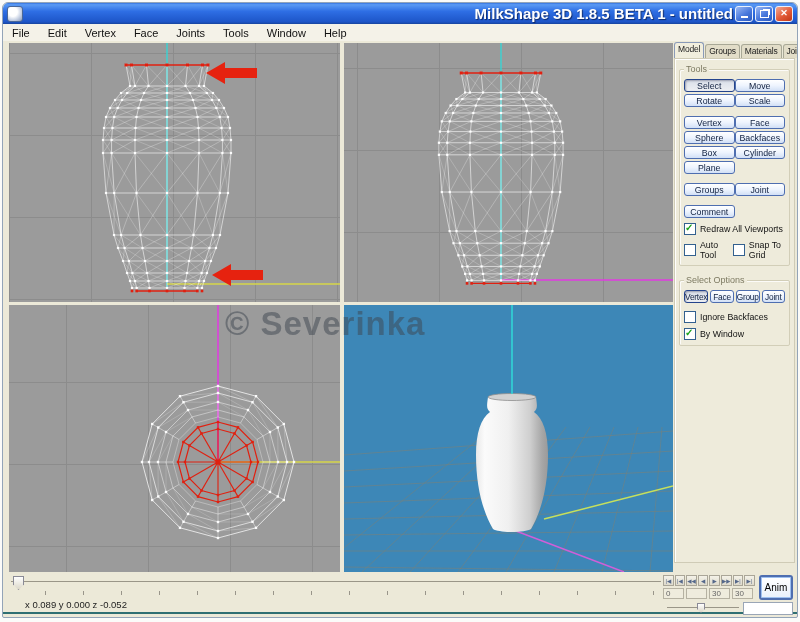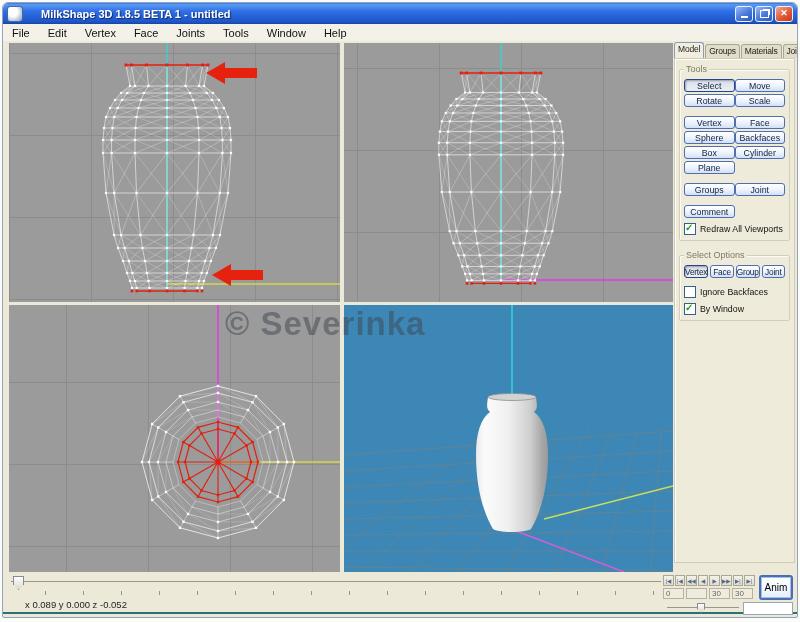--- a/index.html
+++ b/index.html
@@ -1,21 +1,21 @@
 <!DOCTYPE html>
 <html><head>
 <meta charset="utf-8">
 <style>
   html,body{margin:0;padding:0;}
   body{width:800px;height:622px;background:#fbfbf9;font-family:"Liberation Sans",sans-serif;position:relative;overflow:hidden;}
   .window{position:absolute;left:2px;top:2px;width:794px;height:614px;background:#ece9d8;border:1px solid #93a4b8;border-radius:6px 6px 2px 2px;overflow:hidden;}
   
   .titlebar{height:21px;background:linear-gradient(180deg,#3574e0 0%,#5a9af4 8%,#2e6ee4 40%,#1d55c8 90%,#17449c 100%);border-radius:5px 5px 0 0;display:flex;align-items:center;padding:0 4px;}
   .app-icon{width:14px;height:14px;border-radius:3px;background:radial-gradient(circle at 35% 35%,#ffffff 0 35%,#cfd8e8 60%,#8898b8 100%);border:1px solid #4a6898;flex:none;}
-  .title-text{color:#fff;font-weight:bold;font-size:11px;margin-left:18px;flex:1;text-shadow:1px 1px 1px rgba(0,0,20,.55);white-space:nowrap;}
+  .title-text{color:#fff;font-weight:bold;font-size:15px;margin-left:18px;flex:1;text-shadow:1px 1px 1px rgba(0,0,20,.55);white-space:nowrap;text-align:right;}
   .win-btn{width:18px;height:16px;border-radius:3px;margin-left:2px;border:1px solid #e8f0fc;box-sizing:border-box;display:flex;align-items:center;justify-content:center;color:#fff;font-size:9px;line-height:1;}
   .wb-blue{background:linear-gradient(145deg,#9ab8f4 0%,#4878dc 55%,#2858c0 100%);}
   .wb-red{background:linear-gradient(145deg,#f4a890 0%,#e25a38 55%,#c03818 100%);font-weight:bold;}
   .wb-glyph{display:block;}
   .min-glyph{width:7px;height:2px;background:#fff;margin-top:7px;}
   .res-glyph{width:7px;height:6px;border:1px solid #fff;box-shadow:2px -2px 0 -1px #fff;}
   
   .menubar{height:17px;background:#f4f2e8;border-bottom:1px solid #d6d2c0;display:flex;align-items:center;font-size:11px;color:#111;}
   .menu-item{padding:1px 9px;}
   
@@ -1166,20 +1166,30 @@
             <div class="xbtn">Groups</div>
             <div class="xbtn">Joint</div>
             <div class="grp-gap"></div>
             <div class="xbtn">Comment</div>
             <div></div>
           </div>
           <div class="cb checked">
             <span class="box"></span>
             <span>Redraw All Viewports</span>
           </div>
+          <div class="cb-row">
+            <div class="cb">
+              <span class="box"></span>
+              <span>Auto Tool</span>
+            </div>
+            <div class="cb">
+              <span class="box"></span>
+              <span>Snap To Grid</span>
+            </div>
+          </div>
         </div>
 
         <div class="gbox" style="margin-top:14px;">
           <span class="glabel">Select Options</span>
           <div class="sel-row">
             <div class="xbtn pressed">Vertex</div>
             <div class="xbtn">Face</div>
             <div class="xbtn">Group</div>
             <div class="xbtn">Joint</div>
           </div>

